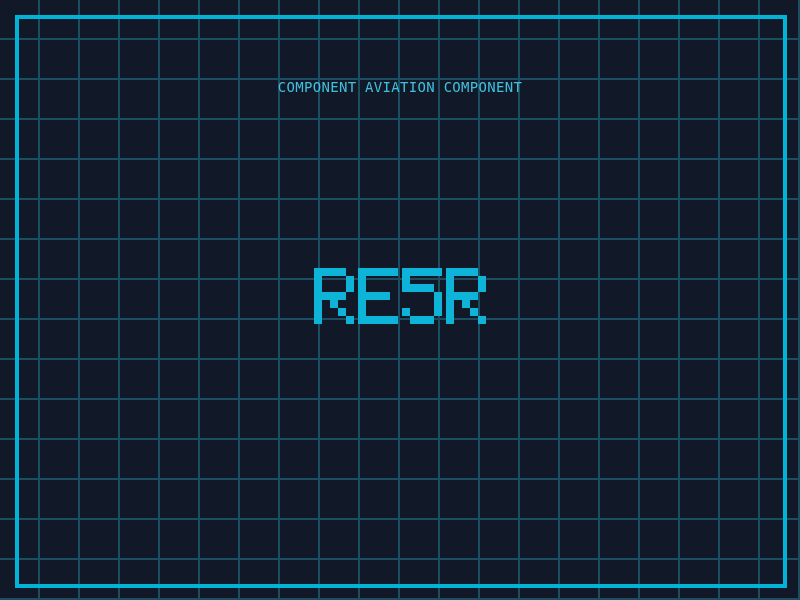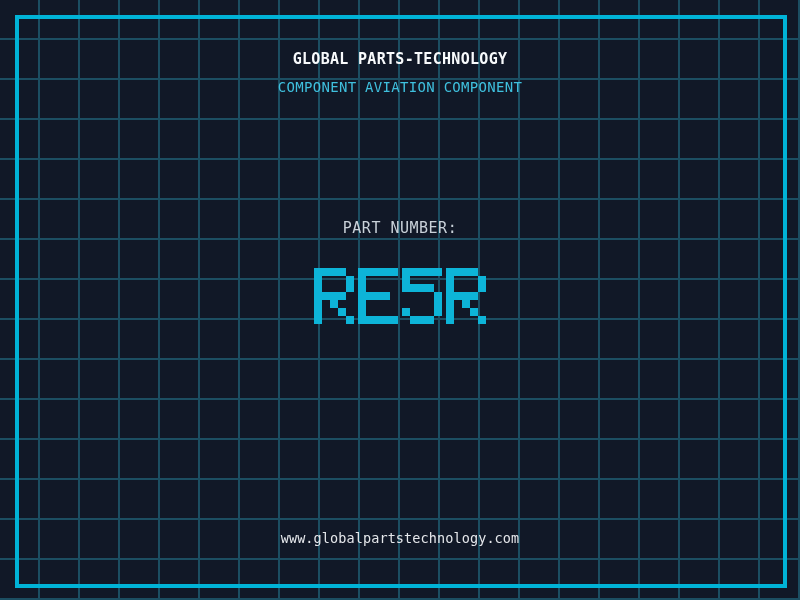--- a/index.html
+++ b/index.html
@@ -26,23 +26,21 @@
   .glyph{position:relative;width:40px;height:56px;}
   .glyph i{position:absolute;width:8px;height:8px;background:var(--partnum,#0db4d8);}
   #website{top:530px;font-size:13.5px;letter-spacing:0.1px;color:var(--footer,#e5e7eb);}
 </style>
 </head>
 <body>
 
 <div id="screen">
   <div id="grid"></div>
   <div id="frame"></div>
-  <div id="title" class="line">GLOBAL PARTS-TECHNOLOGY</div>
   <div id="subtitle" class="line">COMPONENT AVIATION COMPONENT</div>
-  <div id="part-label" class="line">PART NUMBER:</div>
   <div id="part-number">
       <div class="glyph">
         <i style="left: 0px; top: 0px;"></i>
         <i style="left: 8px; top: 0px;"></i>
         <i style="left: 16px; top: 0px;"></i>
         <i style="left: 24px; top: 0px;"></i>
         <i style="left: 0px; top: 8px;"></i>
         <i style="left: 32px; top: 8px;"></i>
         <i style="left: 0px; top: 16px;"></i>
         <i style="left: 32px; top: 16px;"></i>
@@ -110,14 +108,13 @@
         <i style="left: 16px; top: 24px;"></i>
         <i style="left: 24px; top: 24px;"></i>
         <i style="left: 0px; top: 32px;"></i>
         <i style="left: 16px; top: 32px;"></i>
         <i style="left: 0px; top: 40px;"></i>
         <i style="left: 24px; top: 40px;"></i>
         <i style="left: 0px; top: 48px;"></i>
         <i style="left: 32px; top: 48px;"></i>
       </div>
     </div>
-  <div id="website" class="line">www.globalpartstechnology.com</div>
 </div>
 
 </body></html>

